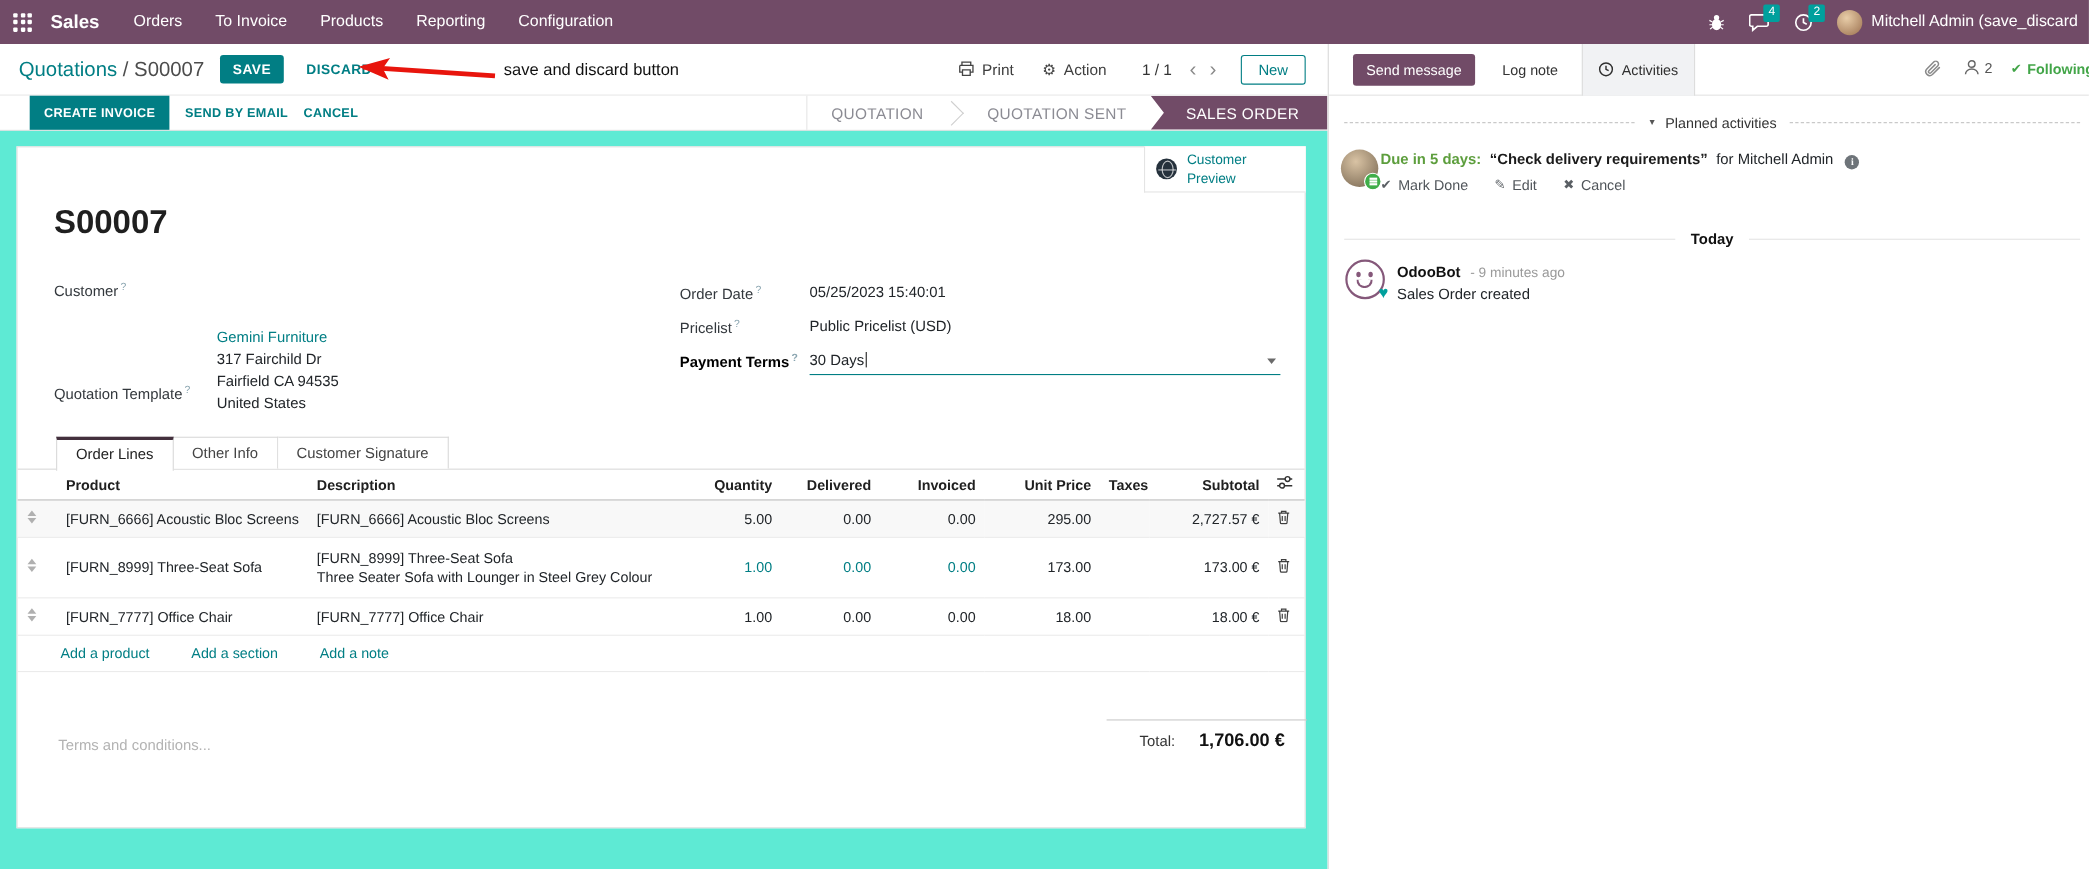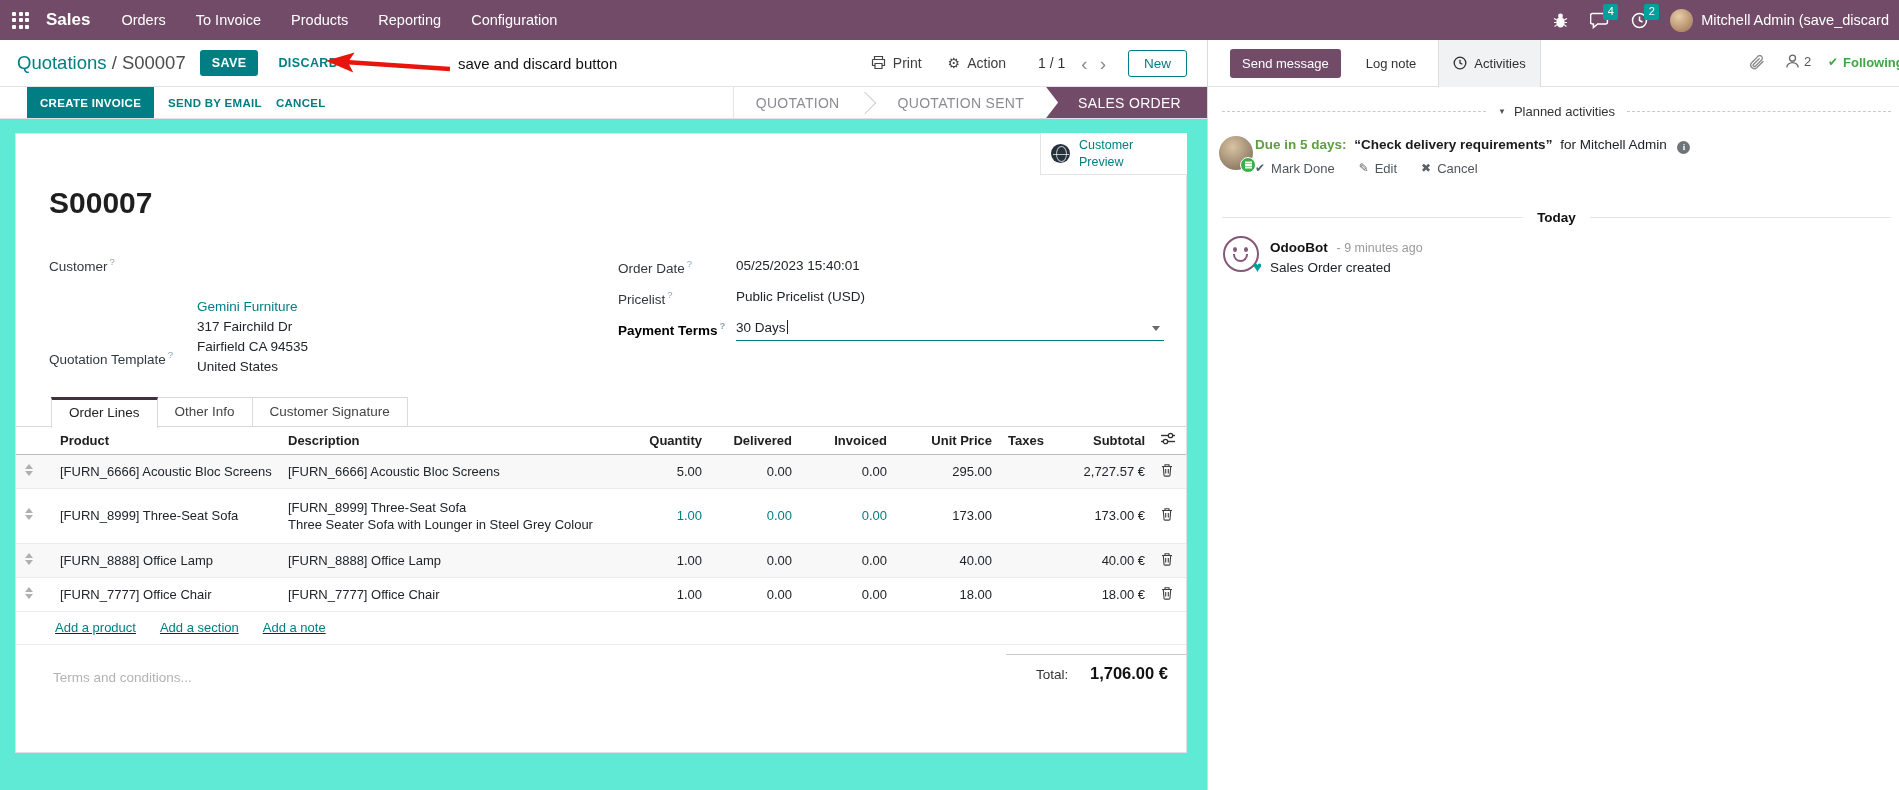--- a/index.html
+++ b/index.html
@@ -118,21 +118,21 @@
   .desc-line2 { margin-top:2px; }
   .drag { display:inline-block; width:9px; cursor:grab; }
   .drag::before { content:''; display:block; width:0; height:0; margin:0 auto 2px;
     border-left:4px solid transparent; border-right:4px solid transparent;
     border-bottom:5px solid #b0b0b0; }
   .drag::after { content:''; display:block; width:0; height:0; margin:0 auto;
     border-left:4px solid transparent; border-right:4px solid transparent;
     border-top:5px solid #b0b0b0; }
   .trash-btn { background:none; border:none; padding:0; line-height:0; }
   .footer-links td { padding:0 8px 0 39px; height:33px; }
-  .footer-links-inner { display:flex; gap:24px;text-decoration:underline; }
+  .footer-links-inner { display:flex; gap:38px; }
   .add-link { color:#017E84; cursor:pointer; font-size:13px; }
 
   .terms { position:absolute; left:37px; top:536px; color:#b3b3b3; font-size:13.5px; cursor:text; }
   .total-box { position:absolute; left:990px; top:520px; width:182px; border-top:1px solid #c9c9c9;
     padding:9px 20px 0 30px; display:flex; justify-content:space-between; align-items:baseline; }
   .total-label { font-size:13.5px; color:#333; }
   .total-value { font-size:16.5px; font-weight:700; color:#111; }
 
   
   .chatter { position:absolute; top:40px; left:1207px; width:692px; height:750px; background:#fff;
@@ -398,34 +398,20 @@
           <td class="num mod">1.00</td>
           <td class="num mod">0.00</td>
           <td class="num mod">0.00</td>
           <td class="num">173.00</td>
           <td></td>
           <td class="num">173.00 €</td>
           <td><button class="trash-btn"><svg width="12" height="14" viewBox="0 0 12 14">
                   <path d="M1 3.5 h10 M4 3.5 V1.8 h4 v1.7 M2.3 3.5 l.7 8.7 a1 1 0 0 0 1 .9 h4 a1 1 0 0 0 1 -.9 l.7 -8.7 M4.7 6 v4.6 M7.3 6 v4.6" stroke="#3f3f3f" stroke-width="1.1" fill="none"></path>
                 </svg></button></td>
         </tr>
-        <tr class="stripe">
-          <td><span class="drag"></span></td>
-          <td class="prod-cell">[FURN_8888] Office Lamp</td>
-          <td>[FURN_8888] Office Lamp</td>
-          <td class="num">1.00</td>
-          <td class="num">0.00</td>
-          <td class="num">0.00</td>
-          <td class="num">40.00</td>
-          <td></td>
-          <td class="num">40.00 €</td>
-          <td><button class="trash-btn"><svg width="12" height="14" viewBox="0 0 12 14">
-                  <path d="M1 3.5 h10 M4 3.5 V1.8 h4 v1.7 M2.3 3.5 l.7 8.7 a1 1 0 0 0 1 .9 h4 a1 1 0 0 0 1 -.9 l.7 -8.7 M4.7 6 v4.6 M7.3 6 v4.6" stroke="#3f3f3f" stroke-width="1.1" fill="none"></path>
-                </svg></button></td>
-        </tr>
         <tr>
           <td><span class="drag"></span></td>
           <td class="prod-cell">[FURN_7777] Office Chair</td>
           <td>[FURN_7777] Office Chair</td>
           <td class="num">1.00</td>
           <td class="num">0.00</td>
           <td class="num">0.00</td>
           <td class="num">18.00</td>
           <td></td>
           <td class="num">18.00 €</td>

